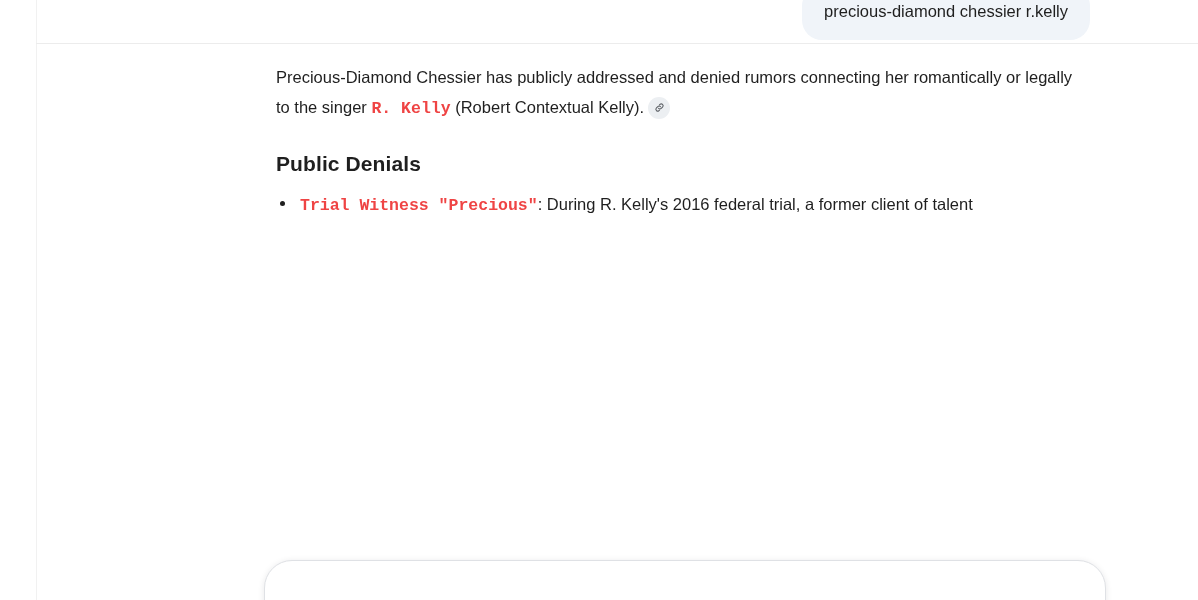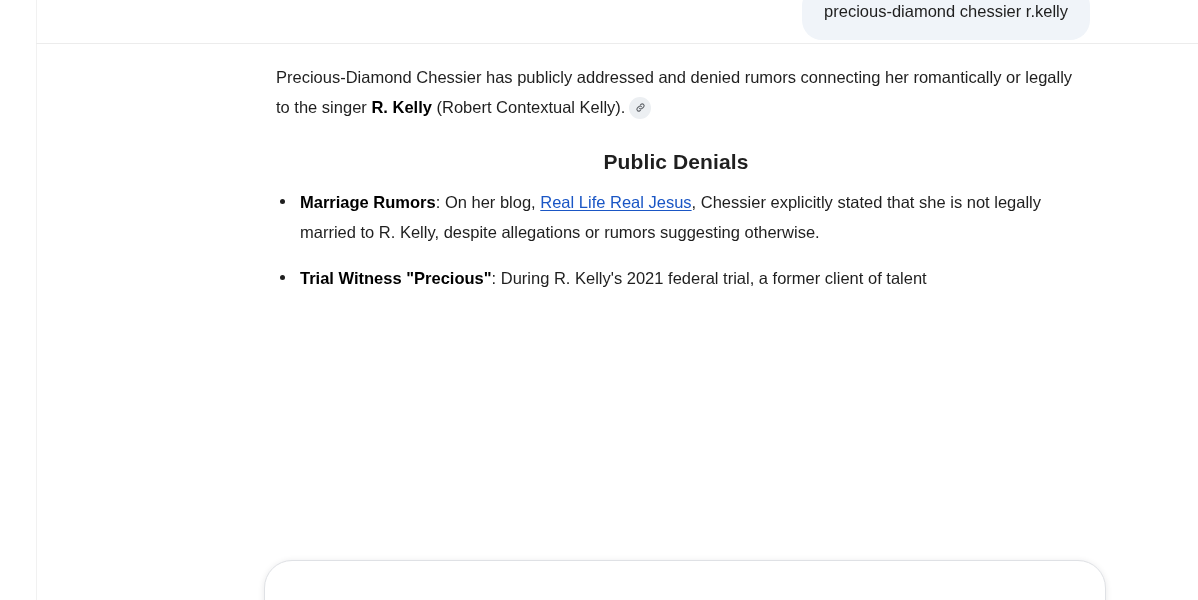--- a/index.html
+++ b/index.html
@@ -66,31 +66,31 @@
 
   .para {
     margin: 0 0 12px 0;
     font-size: 16.5px;
     line-height: 1.82;
     color: #1f1f1f;
   }
 
   .b {
     font-weight: bold;
-    color: #000000;
+    color: #ef4444;
+    font-family: Liberation Mono, monospace;
   }
 
   h2.section {
     font-size: 21px;
     line-height: 1.3;
     font-weight: bold;
     color: #1f1f1f;
     margin: 26px 0 12px 0;
     letter-spacing: 0.1px;
-    text-align: center;
   }
 
   ul.bullets {
     list-style: none;
     margin: 0;
     padding: 0;
   }
 
   ul.bullets > li {
     position: relative;
@@ -172,29 +172,26 @@
           <svg width="11" height="11" viewBox="0 0 24 24" fill="none" stroke="#5f6368" stroke-width="2.4" stroke-linecap="round">
             <path d="M10 14a4 4 0 0 0 5.66 0l3-3a4 4 0 0 0-5.66-5.66l-1 1"></path>
             <path d="M14 10a4 4 0 0 0-5.66 0l-3 3A4 4 0 0 0 11 18.66l1-1"></path>
           </svg>
         </span>
     </p>
 
     <h2 class="section">Public Denials</h2>
 
     <ul class="bullets">
-      <li>
-        <span class="b">Marriage Rumors</span><span>: On her blog, </span><a class="inline-link" href="#">Real Life Real Jesus</a><span>, Chessier explicitly stated that she is not legally married to R. Kelly, despite allegations or rumors suggesting otherwise.</span>
-      </li>
     </ul>
 
 
     <ul class="bullets">
       <li>
-        <span class="b">Trial Witness "Precious"</span><span>: During R. Kelly's 2021 federal trial, a former client of talent</span>
+        <span class="b">Trial Witness "Precious"</span><span>: During R. Kelly's 2016 federal trial, a former client of talent</span>
       </li>
     </ul>
 
   </div>
 
   <div class="composer">
     <div class="composer-text"></div>
   </div>
 
 </div>

